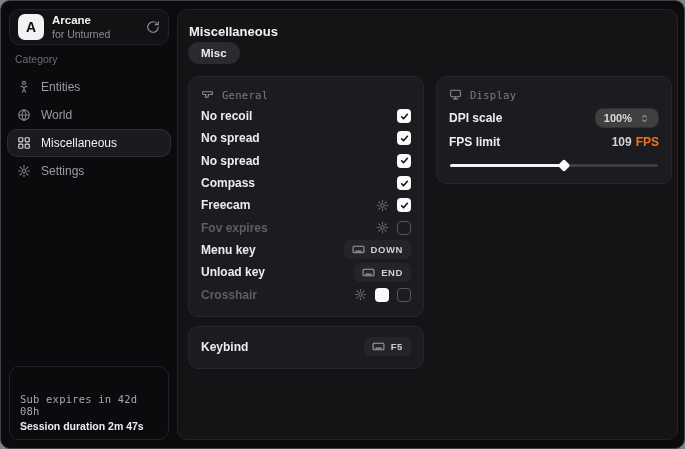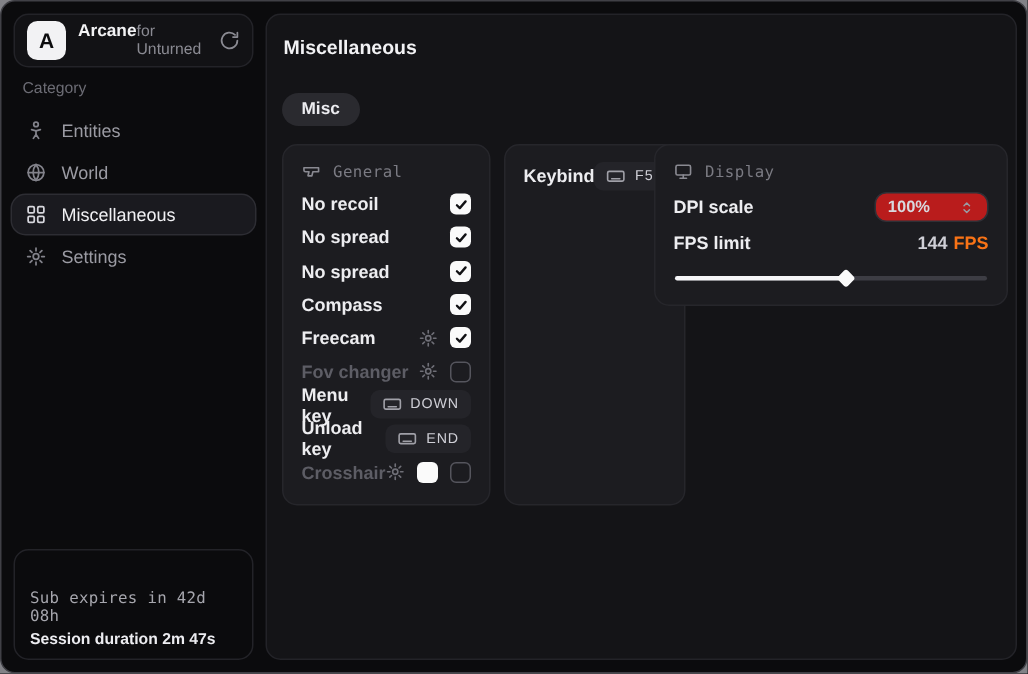--- a/index.html
+++ b/index.html
@@ -20,21 +20,21 @@
   .brand-card{
     position:absolute;left:8px;top:8px;right:8px;height:36px;
     background:#121215;border:1px solid #232328;border-radius:10px;
     display:flex;align-items:center;gap:8px;padding:0 8px;box-sizing:border-box;
   }
   .avatar{
     width:26px;height:26px;border-radius:7px;background:#f2f2f4;
     color:#0c0c0e;font-weight:700;font-size:14px;
     display:flex;align-items:center;justify-content:center;flex:0 0 auto;
   }
-  .brand-text{display:flex;line-height:1.15;flex:1;min-width:0;}
+  .brand-text{display:flex;flex-direction:column;line-height:1.15;flex:1;min-width:0;}
   .brand-name{font-size:11.5px;font-weight:700;color:#f2f2f4;}
   .brand-sub{font-size:10.5px;color:#8b8b93;}
   .sync{color:#8b8b93;display:flex;}
   .category{
     position:absolute;left:14px;top:52px;font-size:10.5px;color:#6c6c74;
   }
   .nav{position:absolute;left:6px;right:6px;top:72px;display:flex;flex-direction:column;}
   .nav-item{
     height:28px;display:flex;align-items:center;gap:10px;
     padding:0 9px;border-radius:10px;border:1px solid transparent;
@@ -50,28 +50,28 @@
   }
   .foot-line1{font-family:"DejaVu Sans Mono", monospace;font-size:10.5px;color:#a6a6ad;letter-spacing:.2px;margin-top:20px;}
   .foot-line2{font-size:10.5px;font-weight:700;color:#ececf0;margin-top:3px;}
   
   .main{
     position:absolute;left:176px;top:8px;right:6px;bottom:8px;
     background:#141417;border:1px solid #232328;border-radius:10px;
     box-sizing:border-box;padding:12px 10px;overflow:hidden;
   }
   .page-title{font-size:13px;font-weight:700;color:#f2f2f4;margin:2px 0 0 1px;}
-  .tabs{margin-top:23px;}
+  .tabs{margin-top:3px;}
   .tab{
     display:inline-flex;align-items:center;
     background:#2a2a2f;border-radius:14px;padding:5px 13px;
     font-size:11.5px;font-weight:600;color:#ececf0;cursor:pointer;
   }
   .content{display:flex;gap:12px;margin-top:12px;align-items:flex-start;}
-  .col{display:flex;flex-direction:row;gap:9px;width:236px;flex:0 0 auto;}
+  .col{display:flex;flex-direction:column;gap:9px;width:236px;flex:0 0 auto;}
   .panel{
     background:#1c1c20;border:1px solid #26262b;border-radius:10px;
     padding:9px 12px 10px;box-sizing:border-box;width:100%;
   }
   .panel-head{
     display:flex;align-items:center;gap:8px;color:#7b7b83;
     font-family:"DejaVu Sans Mono", monospace;font-size:10.5px;letter-spacing:.3px;
     margin:2px 0 4px;
   }
   .panel-head .ico{display:flex;color:#8a8a92;}
@@ -86,25 +86,25 @@
     width:14px;height:14px;border-radius:4px;box-sizing:border-box;cursor:pointer;
     display:flex;align-items:center;justify-content:center;
   }
   .cb.checked{background:#fafafa;color:#111114;}
   .cb.unchecked{border:1.5px solid #55555d;background:transparent;}
   .swatch{width:14px;height:14px;border-radius:4px;background:#fafafa;cursor:pointer;}
   .keybadge{
     display:flex;align-items:center;gap:6px;background:#242429;border-radius:6px;
     padding:3px 8px;color:#c9c9d0;cursor:pointer;
   }
-  .keybadge .ktxt{font-size:9.5px;font-weight:400;letter-spacing:.6px;color:#cfcfd6;}
+  .keybadge .ktxt{font-size:9.5px;font-weight:700;letter-spacing:.6px;color:#cfcfd6;}
   .keybadge .ico{display:flex;color:#a0a0a8;}
   
   .select{
-    display:flex;align-items:flex-end;gap:19px;background:#b91c1c;border:1px solid #303036;
+    display:flex;align-items:flex-end;gap:7px;background:#404040;border:1px solid #303036;
     border-radius:8px;padding:3px 8px;cursor:pointer;
   }
   .select .val{font-size:11px;font-weight:600;color:#d8d8de;}
   .select .ico{display:flex;color:#9a9aa2;}
   .fps-val{font-size:12px;font-weight:700;}
   .fps-val .num{color:#cfcfd6;}
   .fps-val .unit{color:#f97316;margin-left:4px;}
   .slider{position:relative;height:14px;margin:5px 1px 1px;cursor:pointer;}
   .slider .track{position:absolute;left:0;right:0;top:6px;height:3px;border-radius:2px;background:#3d3d44;}
   .slider .fill{position:absolute;left:0;top:6px;height:3px;border-radius:2px;background:#f5f5f7;}
@@ -265,21 +265,21 @@
               </span>
               <span class="cb checked">
                 <svg width="9" height="9" viewBox="0 0 14 14" fill="none" stroke="currentColor" stroke-width="2.4" stroke-linecap="round" stroke-linejoin="round">
                     <polyline points="2.5 7.5 5.5 10.5 11.5 3.5"></polyline>
                   </svg>
               </span>
             </div>
           </div>
 
           <div class="row disabled">
-            <span class="row-label">Fov changer</span>
+            <span class="row-label">Fov expires</span>
             <div class="ctrls">
               <span class="gear-mini">
                 <svg width="13" height="13" viewBox="0 0 24 24" fill="none" stroke="currentColor" stroke-width="2" stroke-linecap="round">
                   <circle cx="12" cy="12" r="3.2"></circle>
                     <path d="M12 2.5v3M12 18.5v3M2.5 12h3M18.5 12h3M5.3 5.3l2.1 2.1M16.6 16.6l2.1 2.1M18.7 5.3l-2.1 2.1M7.4 16.6l-2.1 2.1"></path>
                 </svg>
               </span>
               <span class="cb unchecked"></span>
             </div>
           </div>
@@ -369,21 +369,21 @@
                   <path d="M8 9l4-4 4 4"></path>
                     <path d="M8 15l4 4 4-4"></path>
                 </svg>
               </span>
             </span>
           </div>
 
           <div class="row" style="height:22px">
             <span class="row-label">FPS limit</span>
             <span class="fps-val">
-              <span class="num">144</span><span class="unit">FPS</span>
+              <span class="num">109</span><span class="unit">FPS</span>
             </span>
           </div>
 
           <div class="slider">
             <div class="track"></div>
             <div class="fill" style="width: 55%;"></div>
             <div class="thumb" style="left: 55%;"></div>
           </div>
         </div>
       </div>

